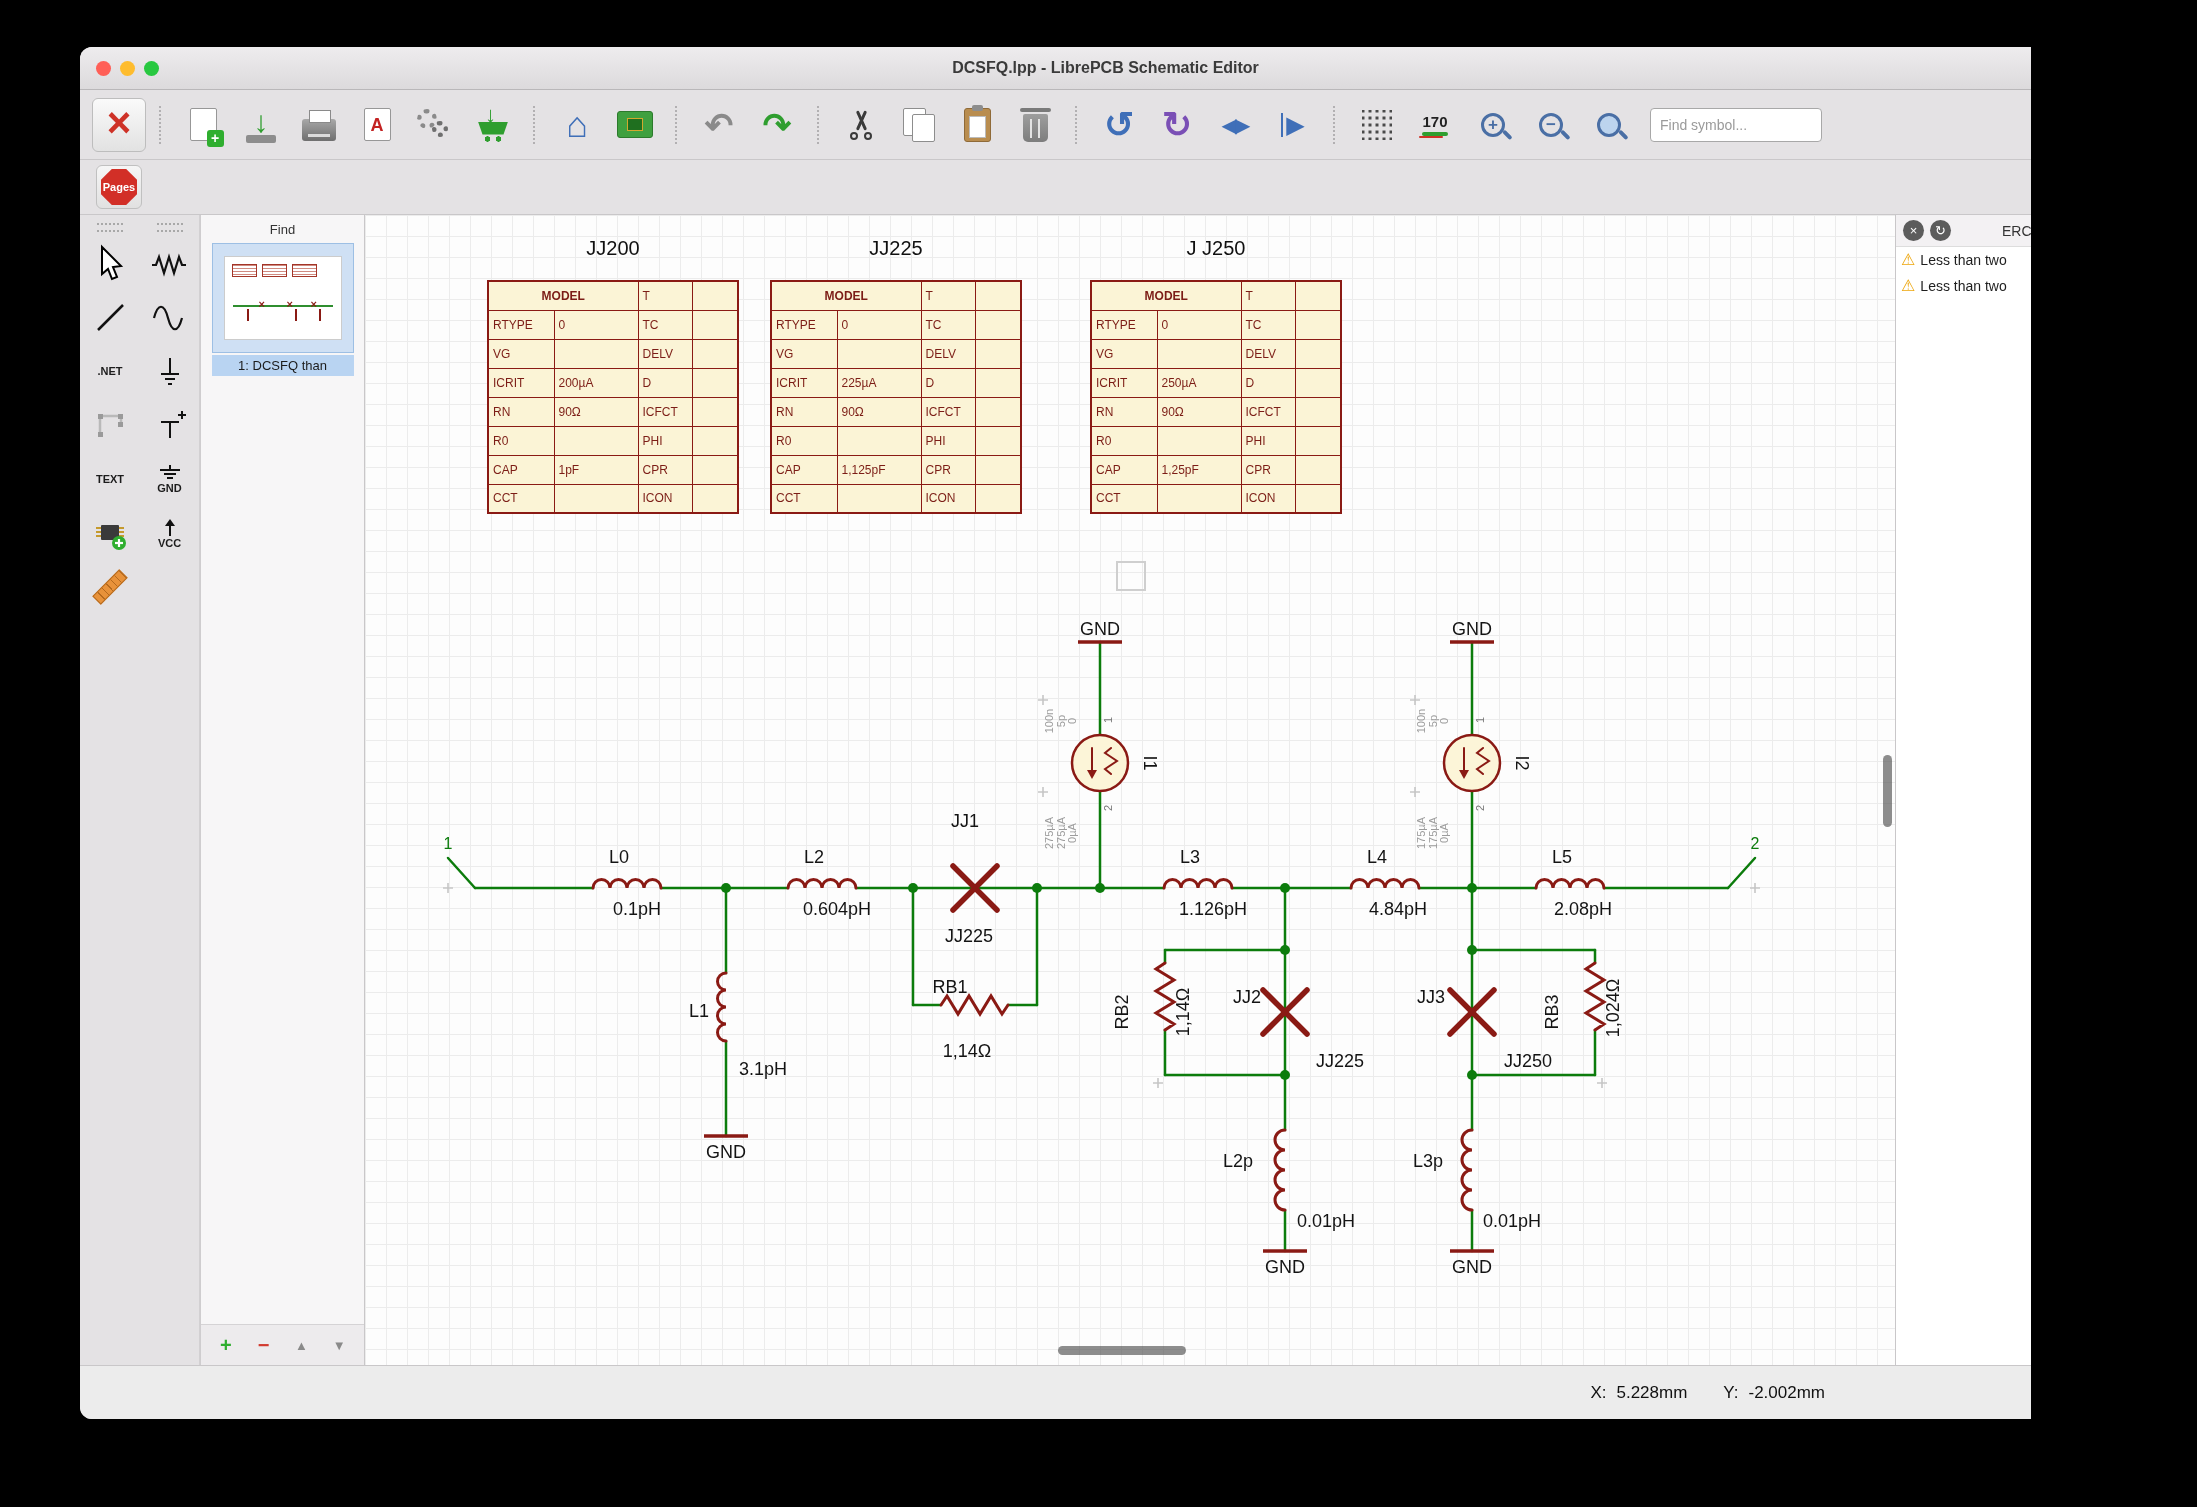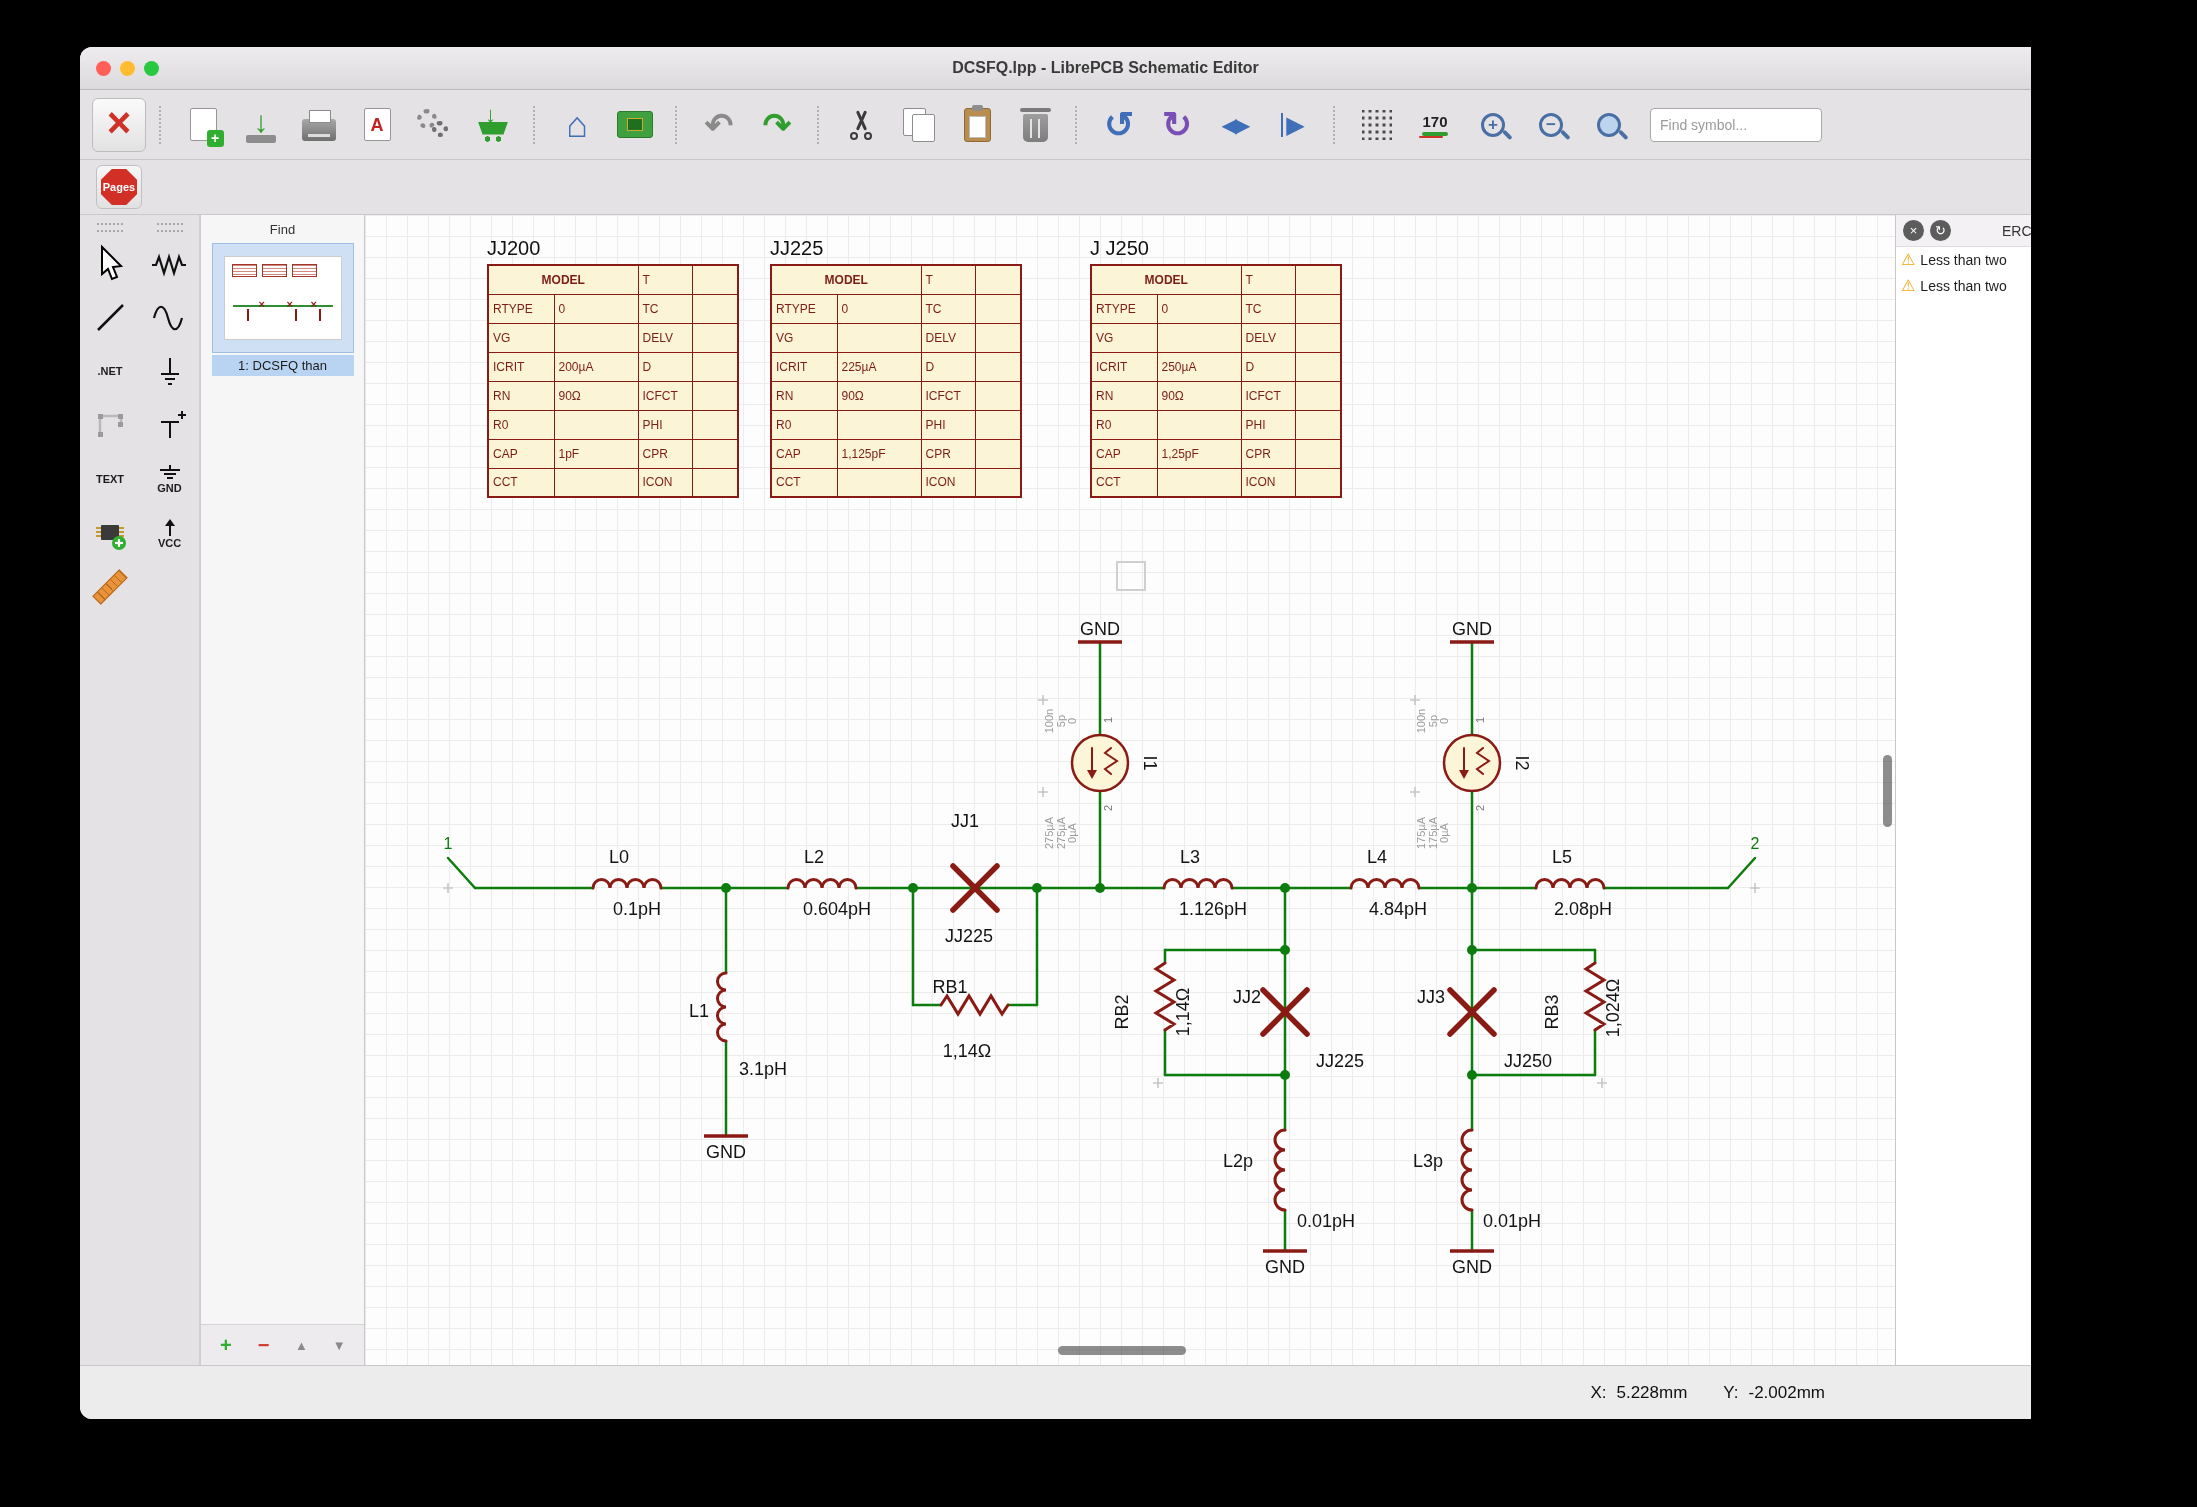--- a/index.html
+++ b/index.html
@@ -134,21 +134,21 @@
   .csrc{fill:#fcf5d8;stroke:#8a1a14;stroke-width:2.5}
   .lbl{font:18px "Liberation Sans",sans-serif;fill:#141414}
   .pinlbl{font:16px "Liberation Sans",sans-serif;fill:#0c7c0c}
   .tiny{font:11px "Liberation Sans",sans-serif;fill:#9c9c9c}
   .pnum{font:11px "Liberation Sans",sans-serif;fill:#777}
   .cross{stroke:#c6c6c6;stroke-width:1.6}
   .ghost{fill:none;stroke:#cfcfcf;stroke-width:2}
 
   
   .jtable{position:absolute;z-index:2}
-  .jtitle{text-align:left;font-size:20px;color:#101010;margin-bottom:4px}
+  .jtitle{text-align:center;font-size:20px;color:#101010;margin-bottom:20px}
   .jtable table{border-collapse:collapse;background:#fbf4d6;border:2px solid #8a1a14}
   .jtable td{border:1px solid #8a1a14;color:#7c1d16;font-size:12px;padding:1px 4px;height:29px;vertical-align:middle}
   .c1{width:66px}.c2{width:84px}.c3{width:54px}.c4{width:46px}
   .hm{font-size:20px;font-weight:bold;text-align:center;height:33px}
   .ht{vertical-align:top;font-size:12px}
   .t1{left:122px;top:22px}.t2{left:405px;top:22px}.t3{left:725px;top:22px}
 
   
   .vscroll{position:absolute;left:1518px;top:540px;width:9px;height:72px;background:#5c5c5c;border-radius:5px;opacity:.7;z-index:3}
   .hscroll{position:absolute;left:693px;top:1131px;width:128px;height:9px;background:#5c5c5c;border-radius:5px;opacity:.7;z-index:3}

